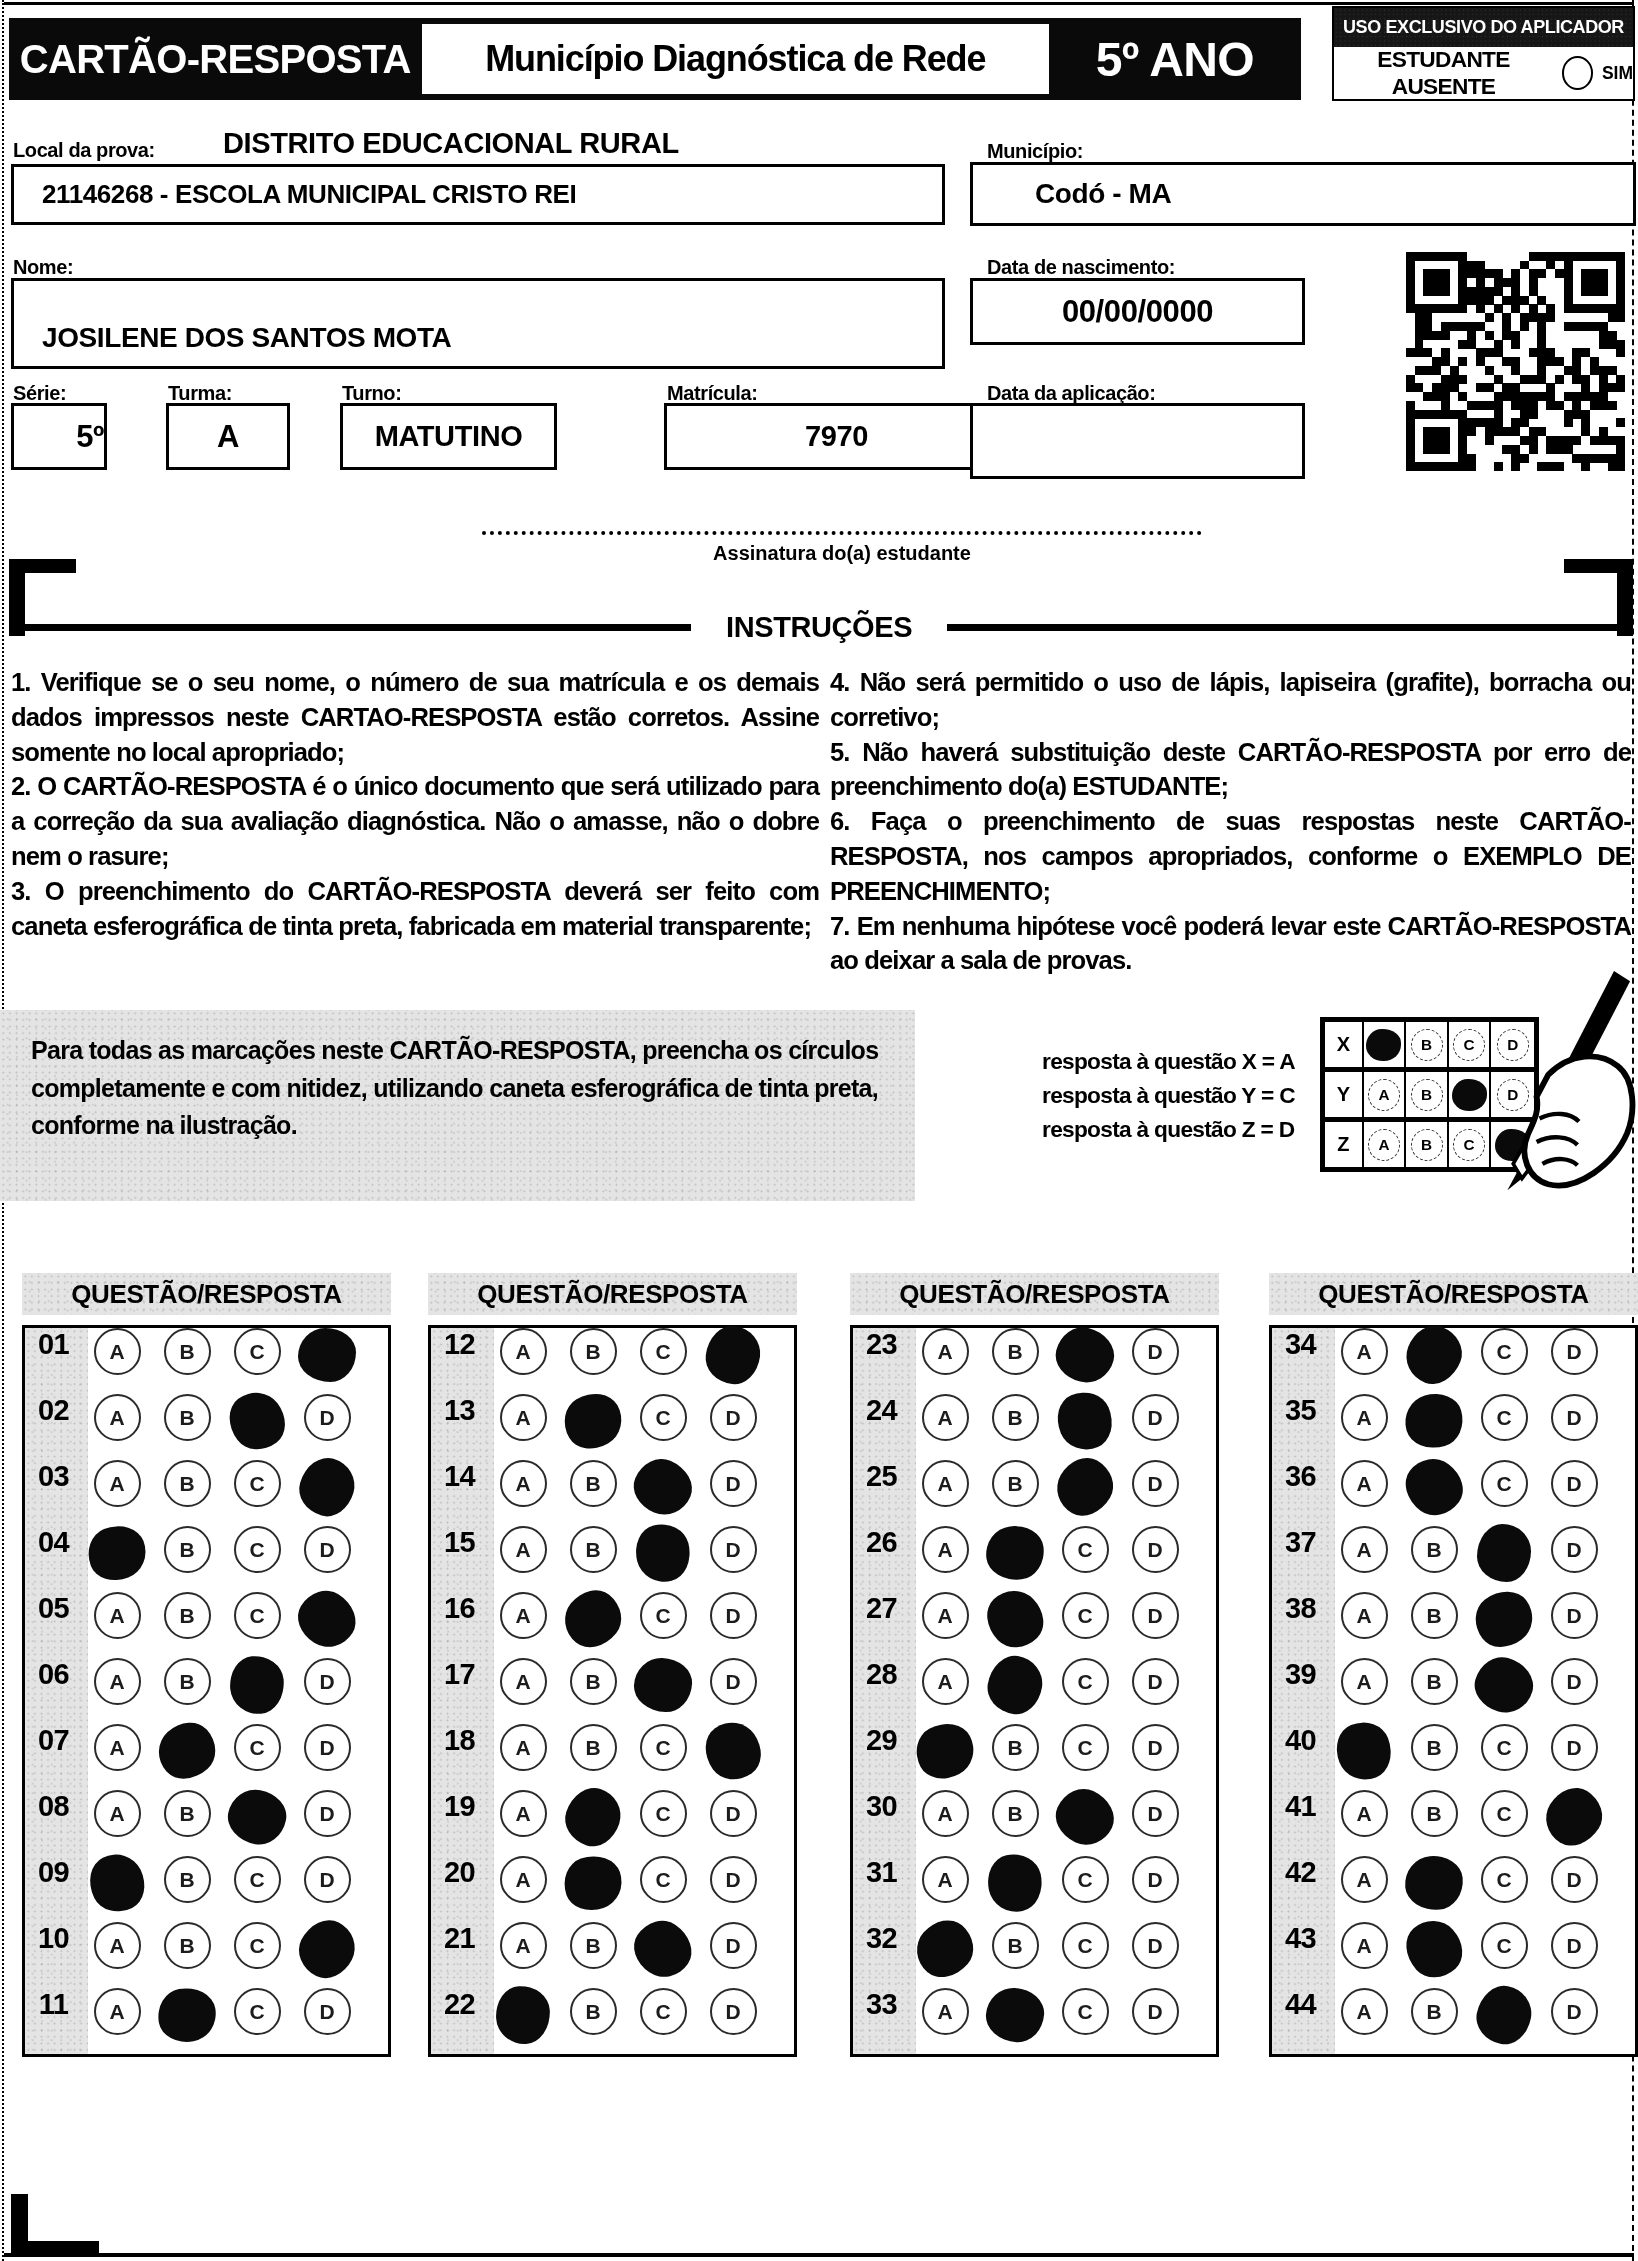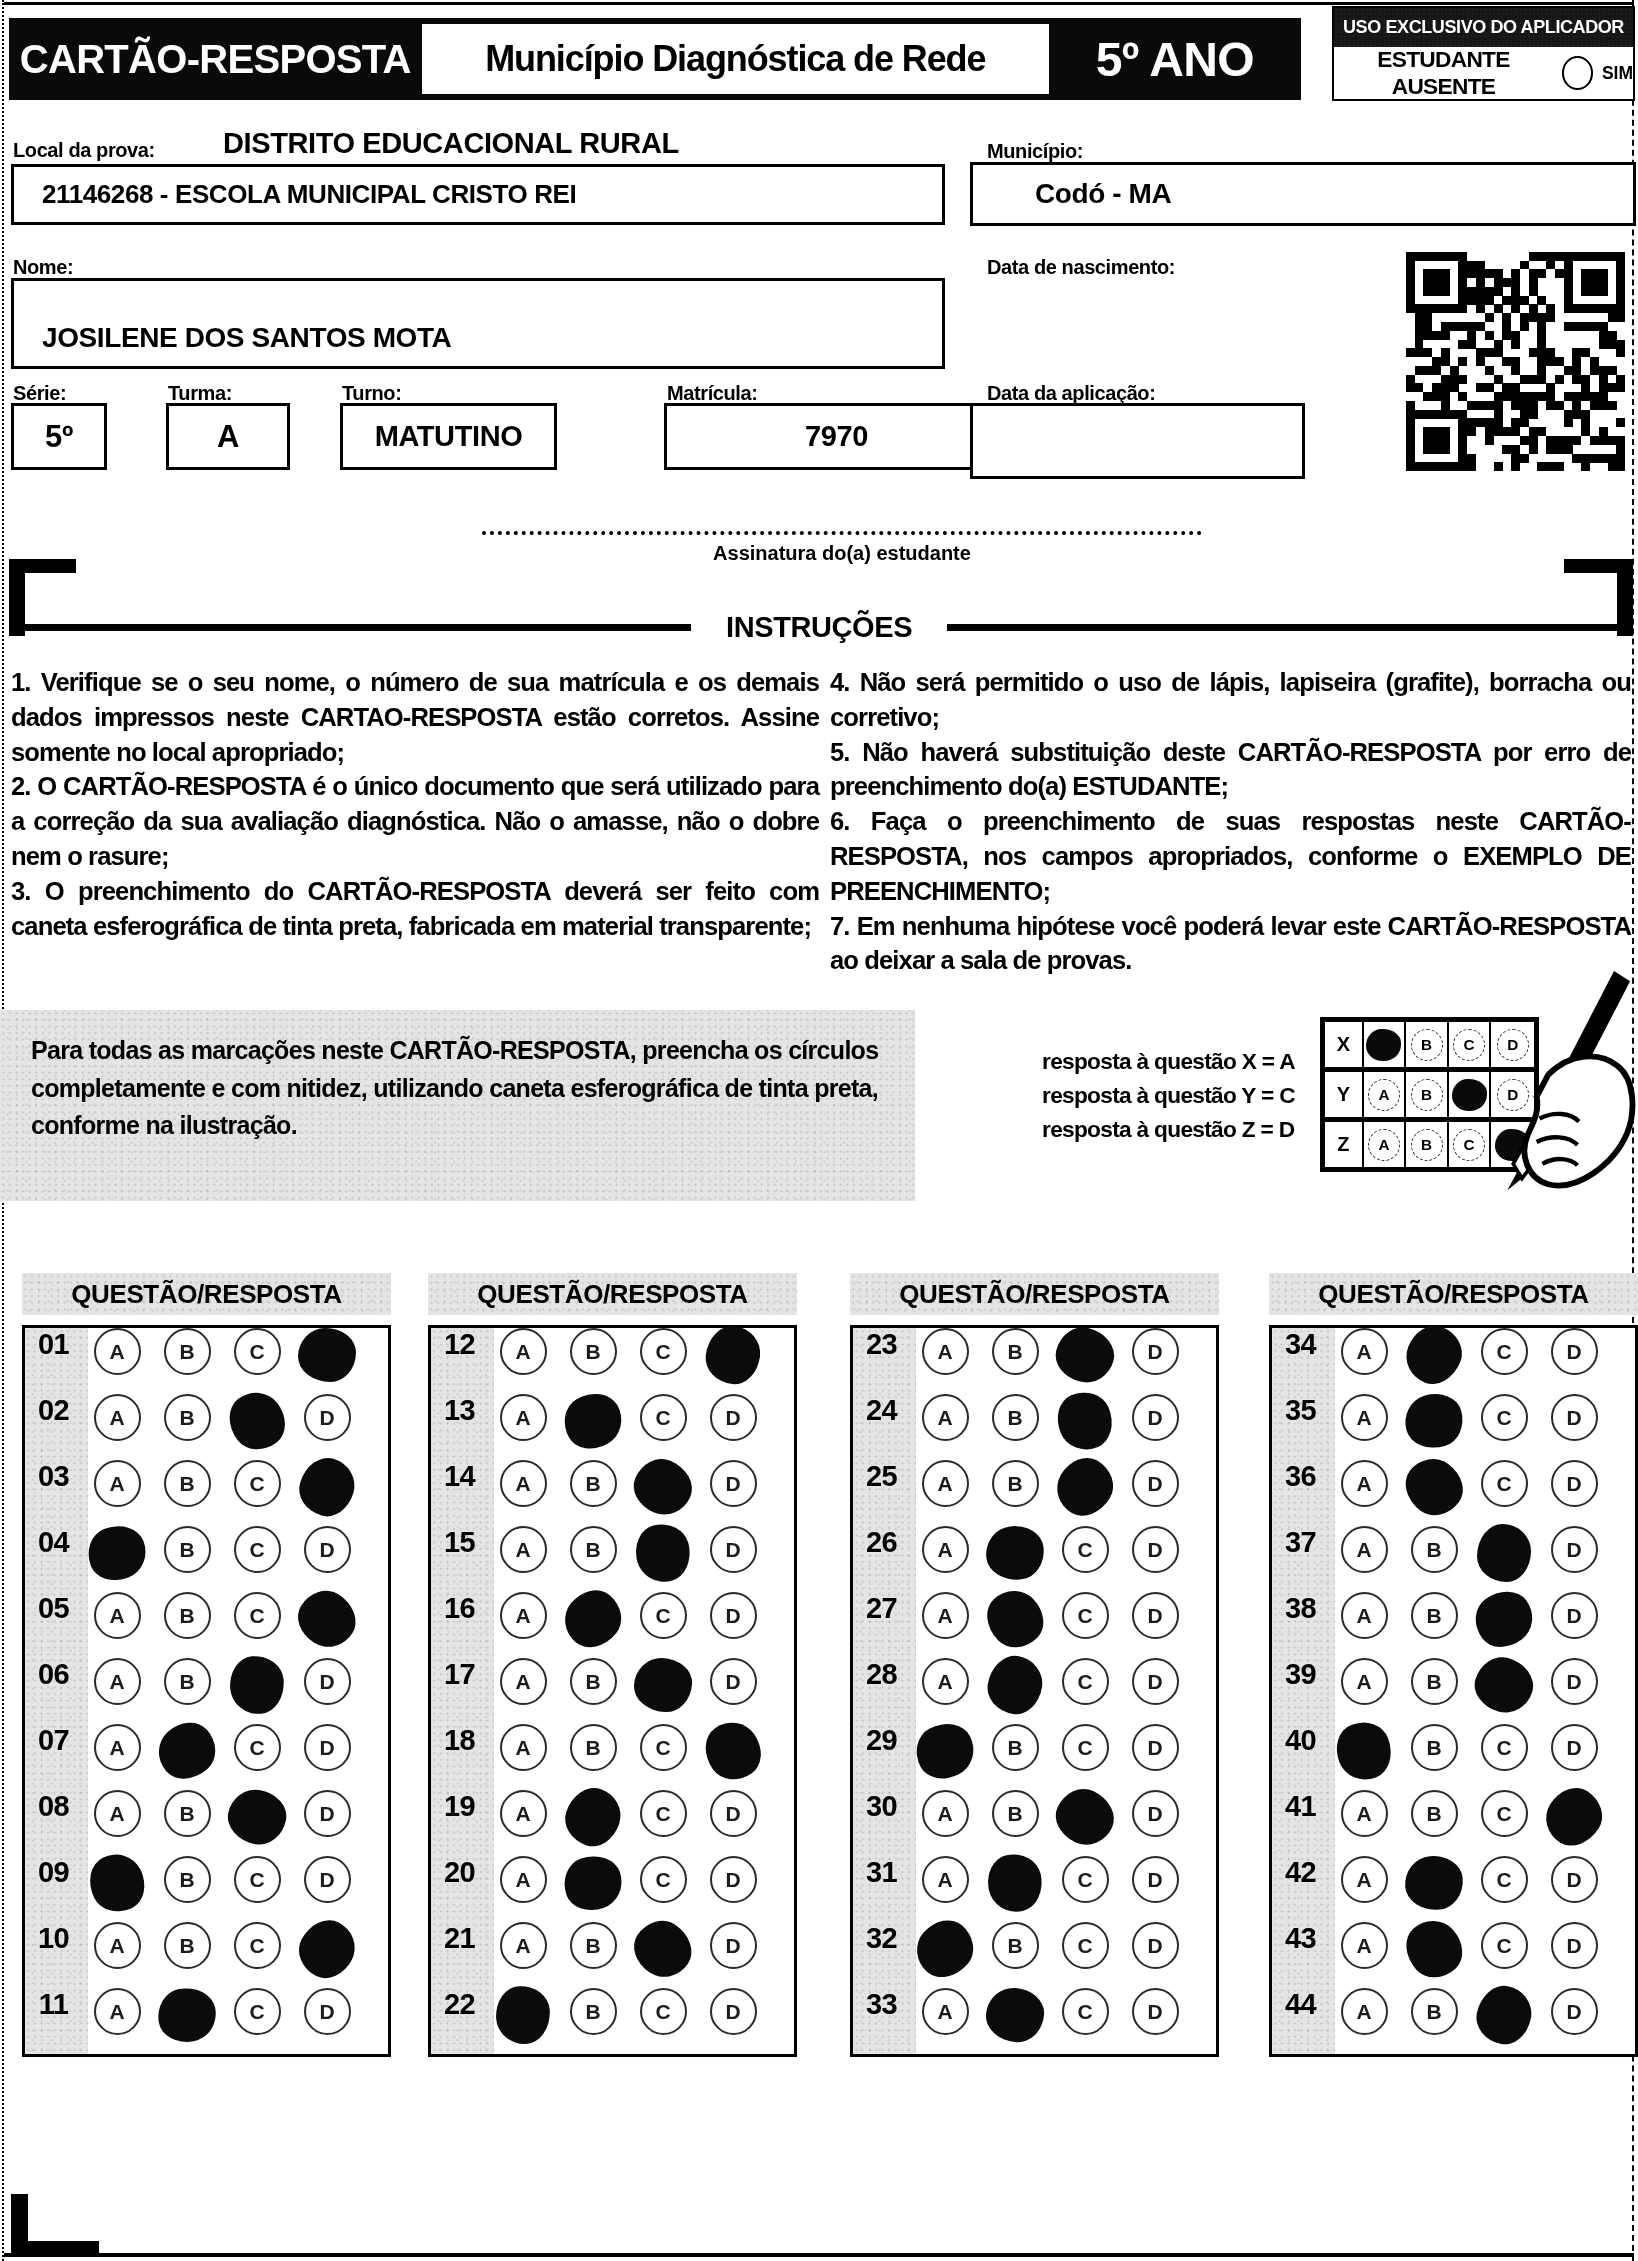--- a/index.html
+++ b/index.html
@@ -130,20 +130,23 @@
   <div class="box" style="left:970px;top:162px;width:666px;height:64px;padding-left:62px;">
     <span class="val">Codó - MA</span>
   </div>
 
   <div class="lbl" style="left:13px;top:256px;">Nome:</div>
   <div class="box" style="left:11px;top:278px;width:934px;height:91px;padding-left:28px;align-items:flex-end;text-align:center;">
     <span class="val" style="padding-bottom:11.7px;">JOSILENE DOS SANTOS MOTA</span>
   </div>
 
   <div class="lbl" style="left:987px;top:256px;">Data de nascimento:</div>
+  <div class="box" style="left:970px;top:278px;width:335px;height:67px;justify-content:center;">
+    <span class="val" style="font-size:31px;">00/00/0000</span>
+  </div>
 
   <div class="abs qr">
       <div class="qr-cell" style="left: 5.8px; top: 5.8px;"></div>
       <div class="qr-cell" style="left: 14.6px; top: 5.8px;"></div>
       <div class="qr-cell" style="left: 23.4px; top: 5.8px;"></div>
       <div class="qr-cell" style="left: 32px; top: 5.8px;"></div>
       <div class="qr-cell" style="left: 41px; top: 5.8px;"></div>
       <div class="qr-cell" style="left: 50px; top: 5.8px;"></div>
       <div class="qr-cell" style="left: 58px; top: 5.8px;"></div>
       <div class="qr-cell" style="left: 129px; top: 5.8px;"></div>
@@ -472,21 +475,21 @@
       <div class="qr-cell" style="left: 111px; top: 216px;"></div>
       <div class="qr-cell" style="left: 137px; top: 216px;"></div>
       <div class="qr-cell" style="left: 146px; top: 216px;"></div>
       <div class="qr-cell" style="left: 155px; top: 216px;"></div>
       <div class="qr-cell" style="left: 181px; top: 216px;"></div>
       <div class="qr-cell" style="left: 208px; top: 216px;"></div>
       <div class="qr-cell" style="left: 216px; top: 216px;"></div>
     </div>
 
   <div class="lbl" style="left:13px;top:382px;">Série:</div>
-  <div class="box" style="left:11px;top:403px;width:96px;height:67px;justify-content:center;">
+  <div class="box" style="left:11px;top:403px;width:96px;height:67px;justify-content:flex-end;">
     <span class="val" style="font-size:31px;">5º</span>
   </div>
 
   <div class="lbl" style="left:168px;top:382px;">Turma:</div>
   <div class="box" style="left:166px;top:403px;width:124px;height:67px;justify-content:center;">
     <span class="val" style="font-size:31px;">A</span>
   </div>
 
   <div class="lbl" style="left:342px;top:382px;">Turno:</div>
   <div class="box" style="left:340px;top:403px;width:217px;height:67px;justify-content:center;">

